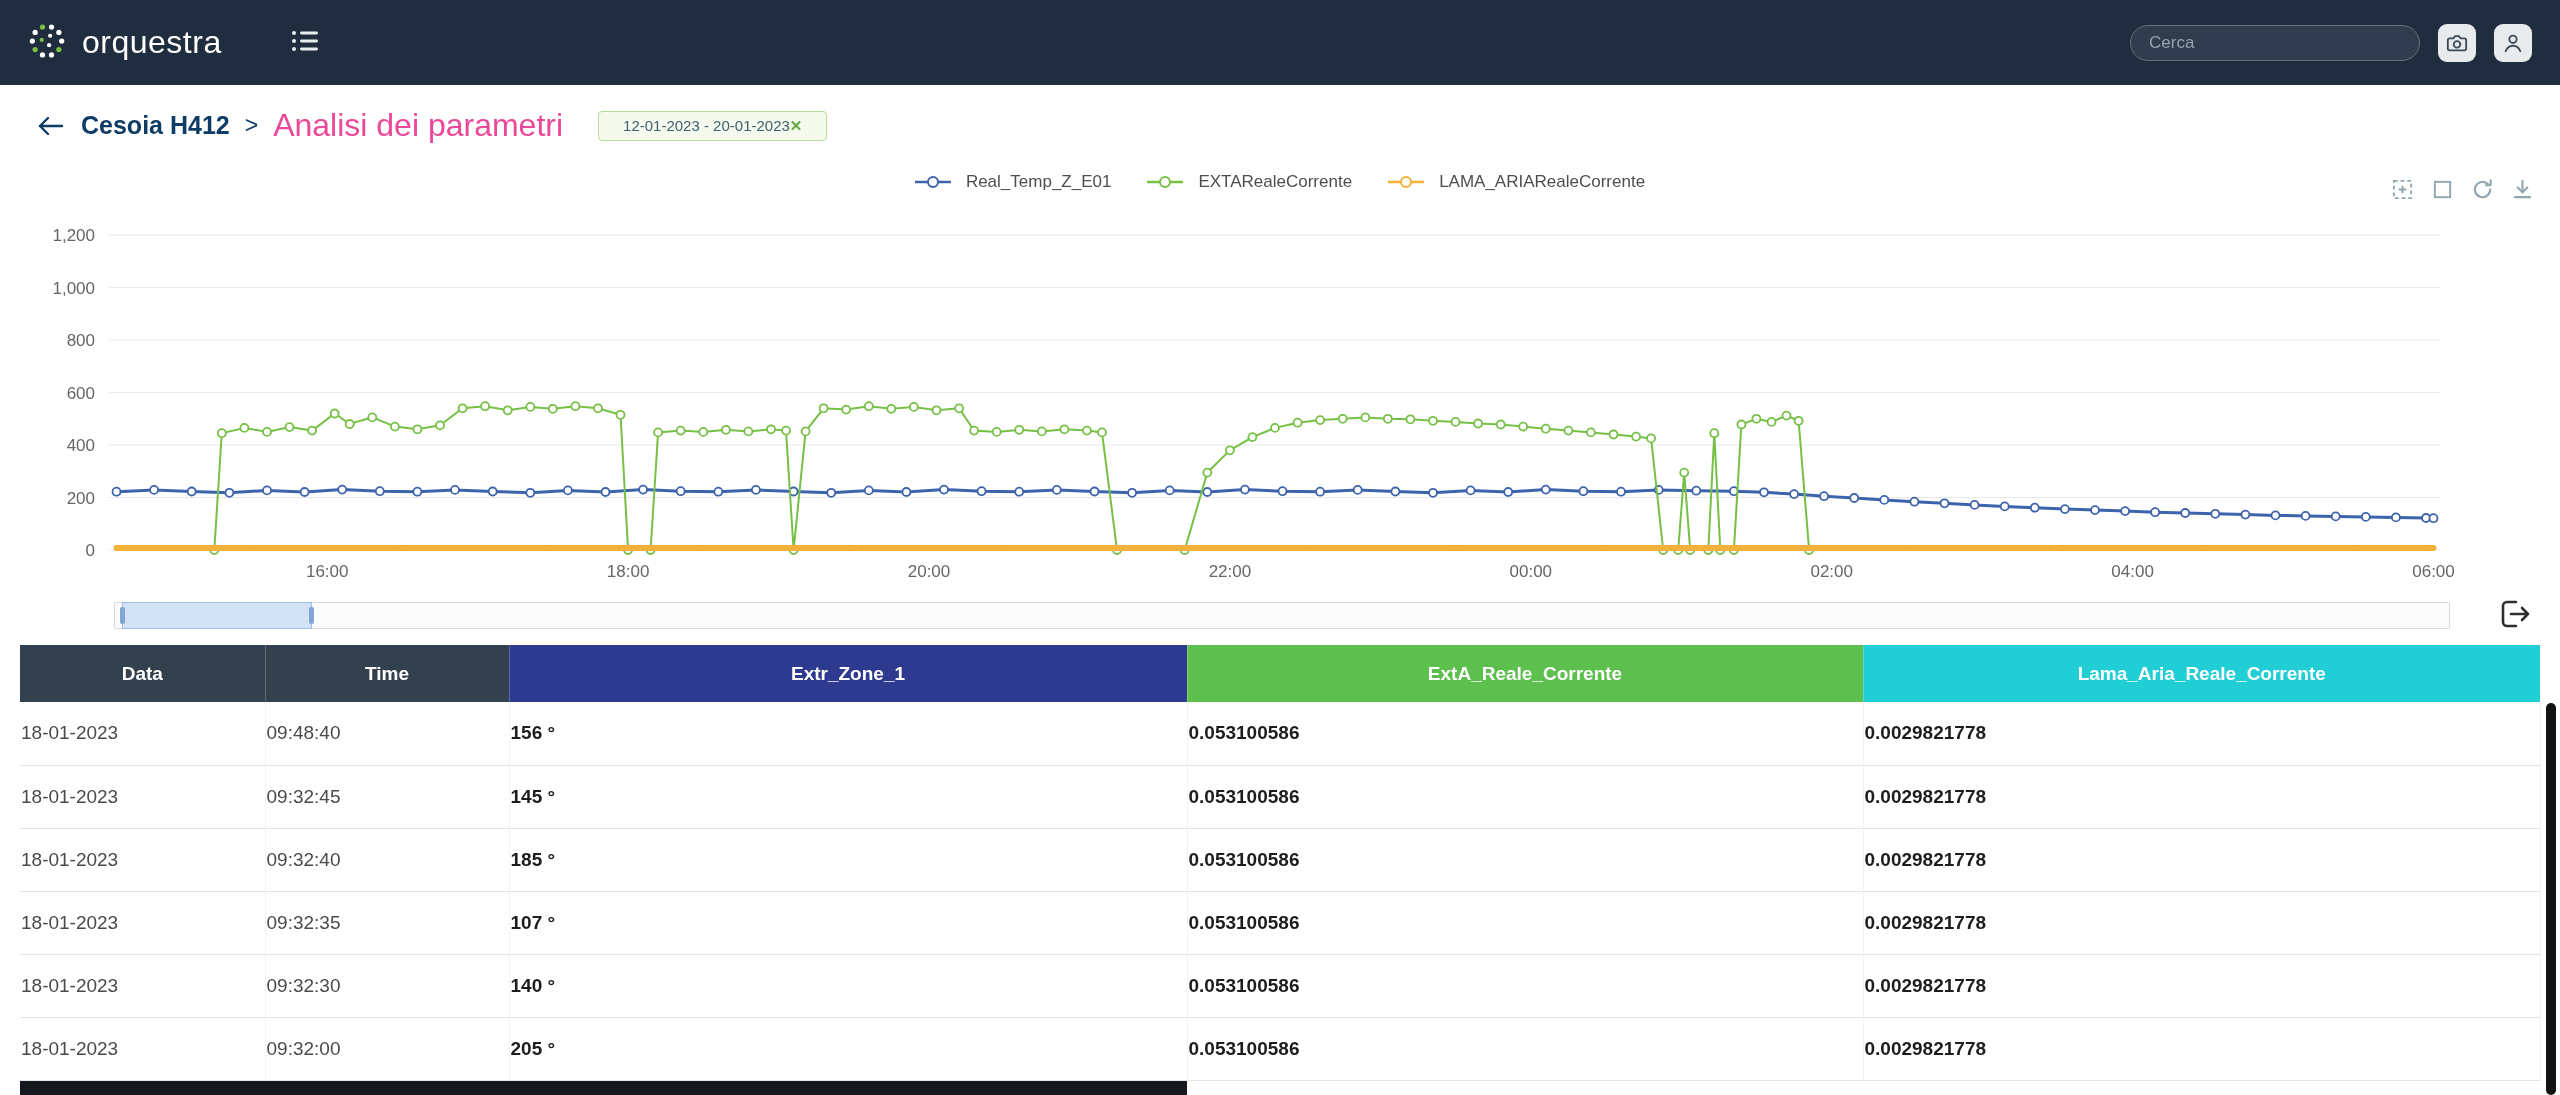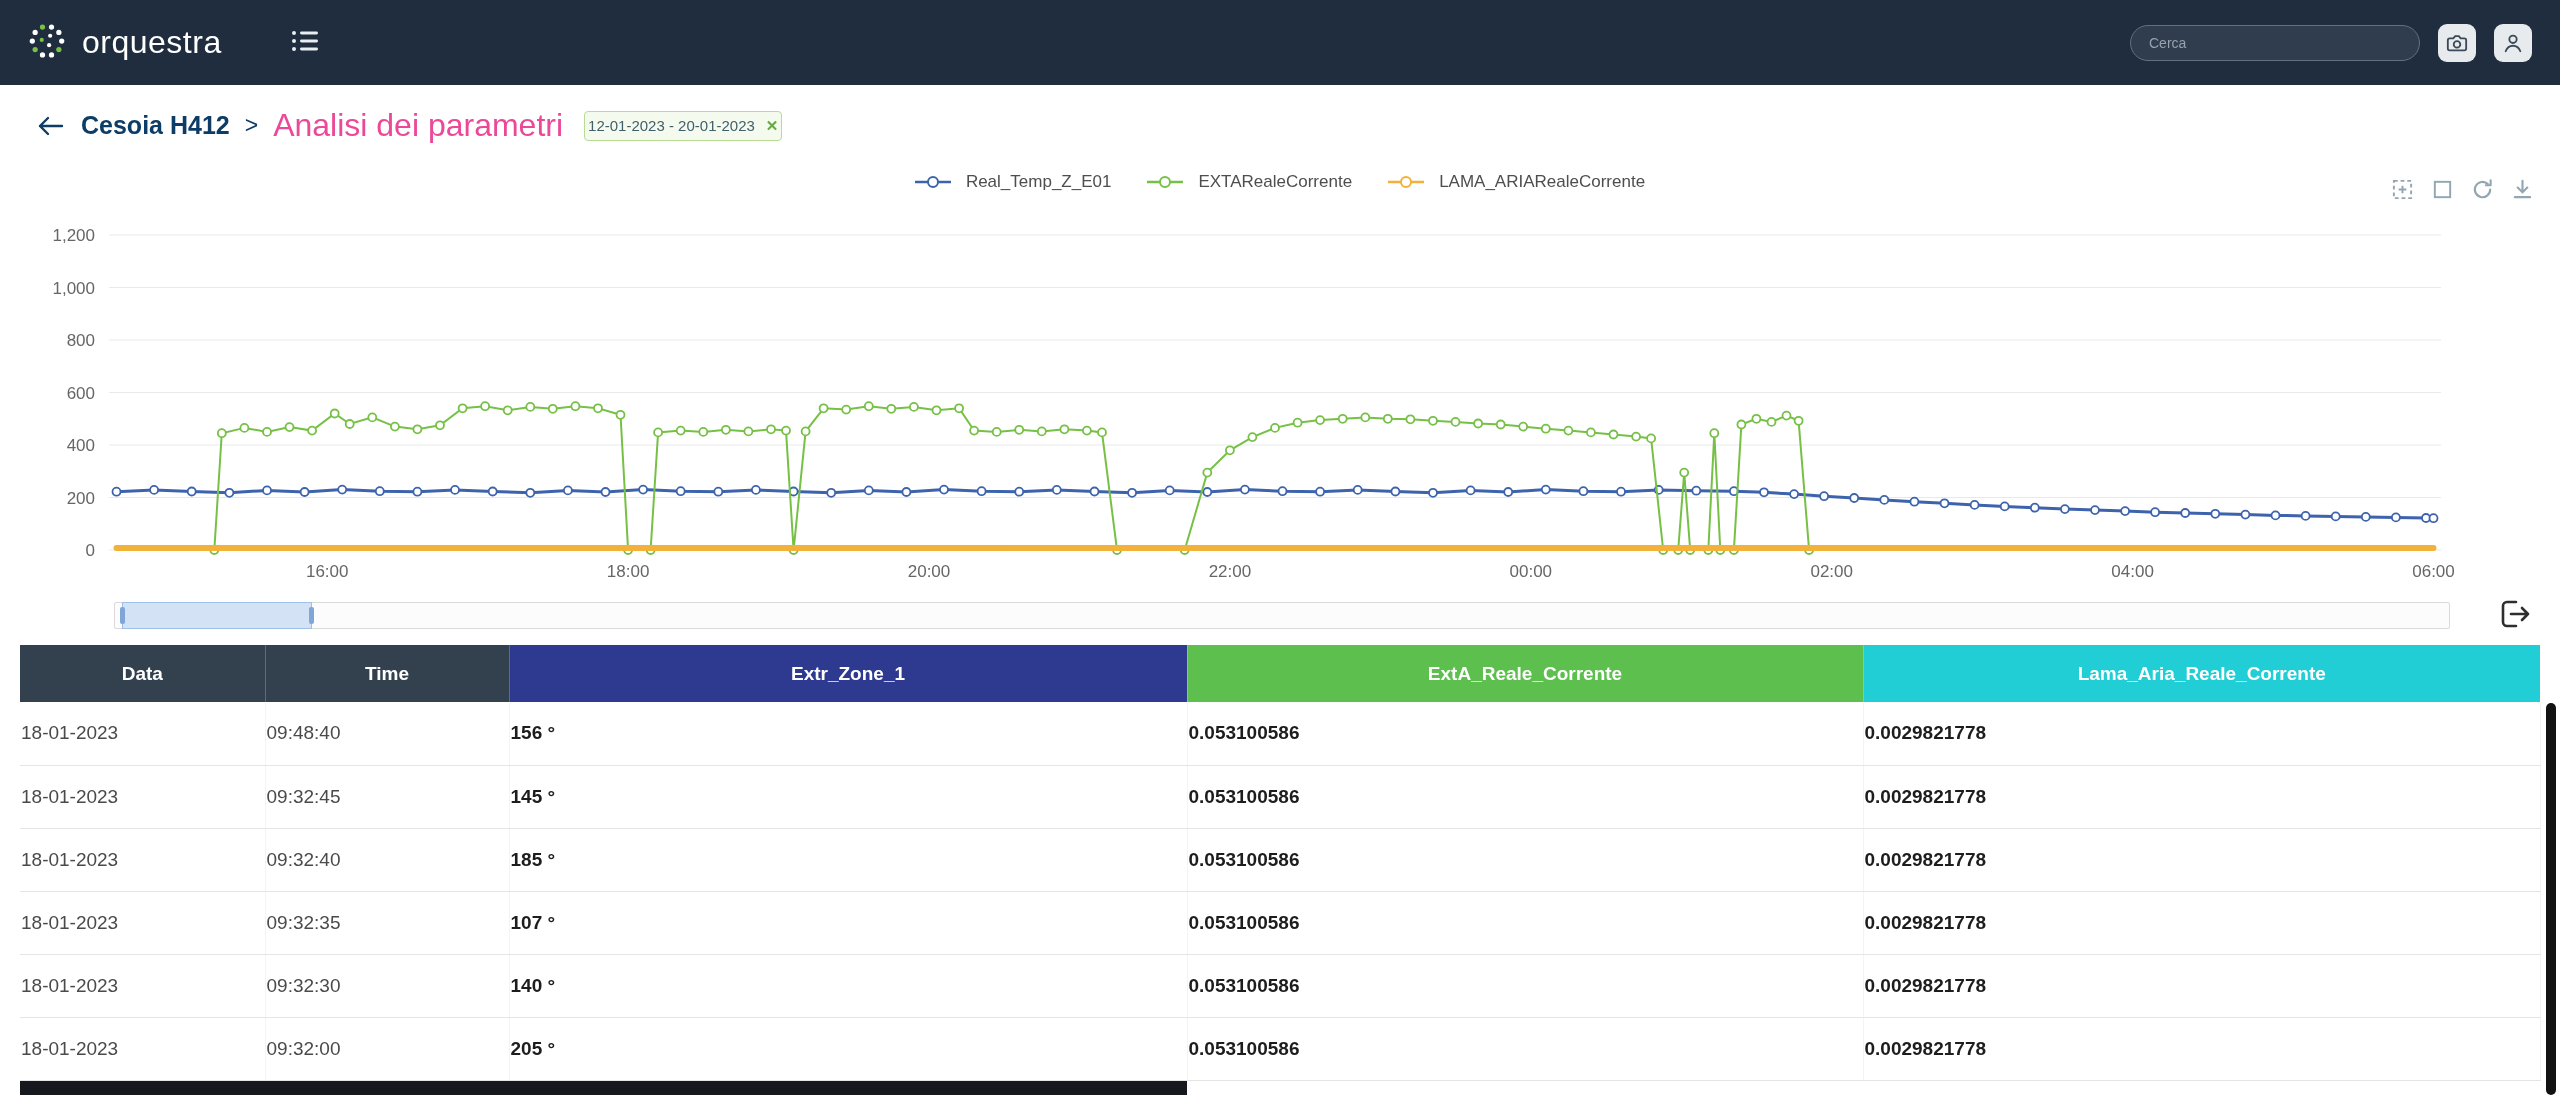--- a/index.html
+++ b/index.html
@@ -7,34 +7,34 @@
   *{box-sizing:border-box}
 
   
   .topbar{position:absolute;top:0;left:0;width:2560px;height:85px;background:#1f2d3f;
     display:flex;align-items:center;z-index:5}
   .brand{display:flex;align-items:center;gap:14px;margin-left:26px}
   .brand-text{color:#fff;font-size:32px;font-weight:500;letter-spacing:.5px}
   .menu-btn{margin-left:62px;background:none;border:none;cursor:pointer;padding:6px}
   .topbar-right{margin-left:auto;display:flex;align-items:center;gap:18px;margin-right:28px}
   .search{width:290px;height:36px;border-radius:18px;background:rgba(255,255,255,.08);
-    border:1px solid #63717f;color:#22c55e;padding:0 18px;font-size:14px;outline:none;
+    border:1px solid #63717f;color:#22c55e;padding:0 18px;font-size:17px;outline:none;
     font-family:"Liberation Sans",sans-serif}
   .search::placeholder{color:#96a2ac}
   .icon-btn{width:38px;height:38px;border-radius:9px;background:#e7ebee;border:none;
     display:flex;align-items:center;justify-content:center;cursor:pointer;padding:0}
 
   
   .breadcrumb{position:absolute;top:107px;left:34px;display:flex;align-items:center;gap:15px}
   .back-btn{background:none;border:none;cursor:pointer;padding:2px;display:flex}
   .bc-title{color:#0d3c66;font-weight:700;font-size:25px}
   .bc-sep{color:#0d3c66;font-size:23px}
   .bc-sub{color:#ec4899;font-size:32px}
-  .date-tag{display:flex;align-items:center;gap:11px;background:#f5faee;border:1px solid #b9dc95;
-    border-radius:4px;padding:5px 3px;font-size:15px;color:#42606c;margin-left:6px;cursor:pointer}
+  .date-tag{display:flex;align-items:center;gap:0;background:#f5faee;border:1px solid #b9dc95;
+    border-radius:4px;padding:5px 24px;font-size:15px;color:#42606c;margin-left:20px;cursor:pointer}
   .date-close{color:#67a844;font-weight:700;font-size:15px;cursor:pointer}
 
   
   .legend{position:absolute;top:172px;left:0;width:2560px;display:flex;justify-content:center;
     gap:36px;z-index:2}
   .legend-item{display:flex;align-items:center;gap:15px;font-size:17px;color:#4e4e4e;cursor:pointer}
   .chart-tools{position:absolute;top:178px;right:26px;display:flex;gap:17px;z-index:3}
   .tool{background:none;border:none;cursor:pointer;padding:0;display:flex}
   #chart-svg{position:absolute;top:205px;left:0}
 

